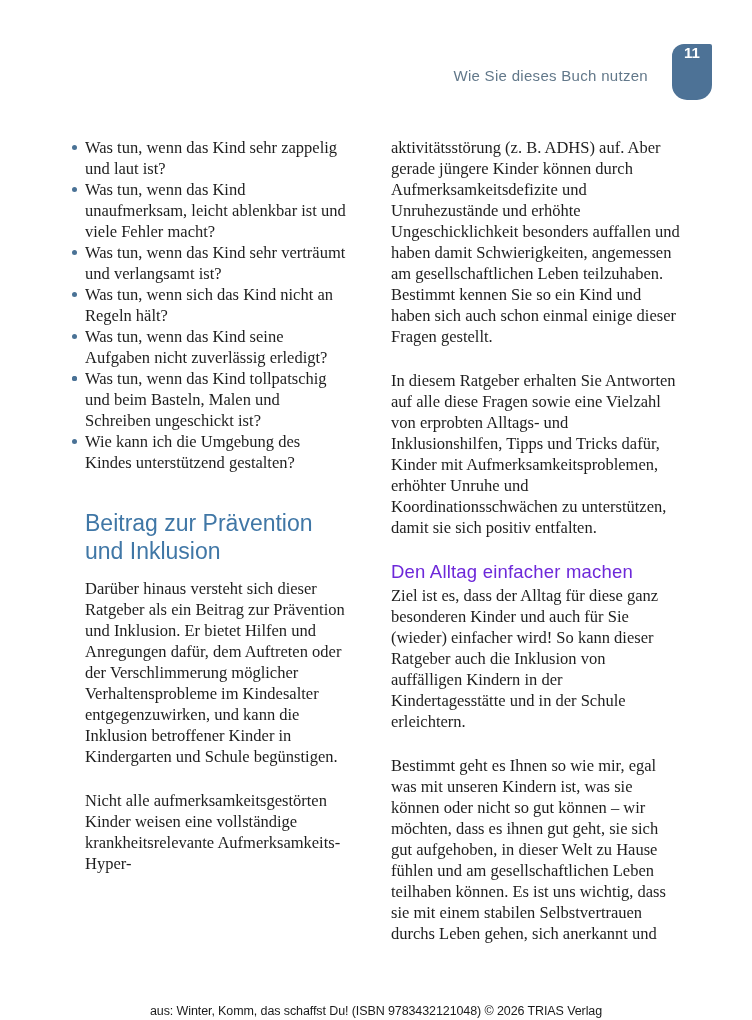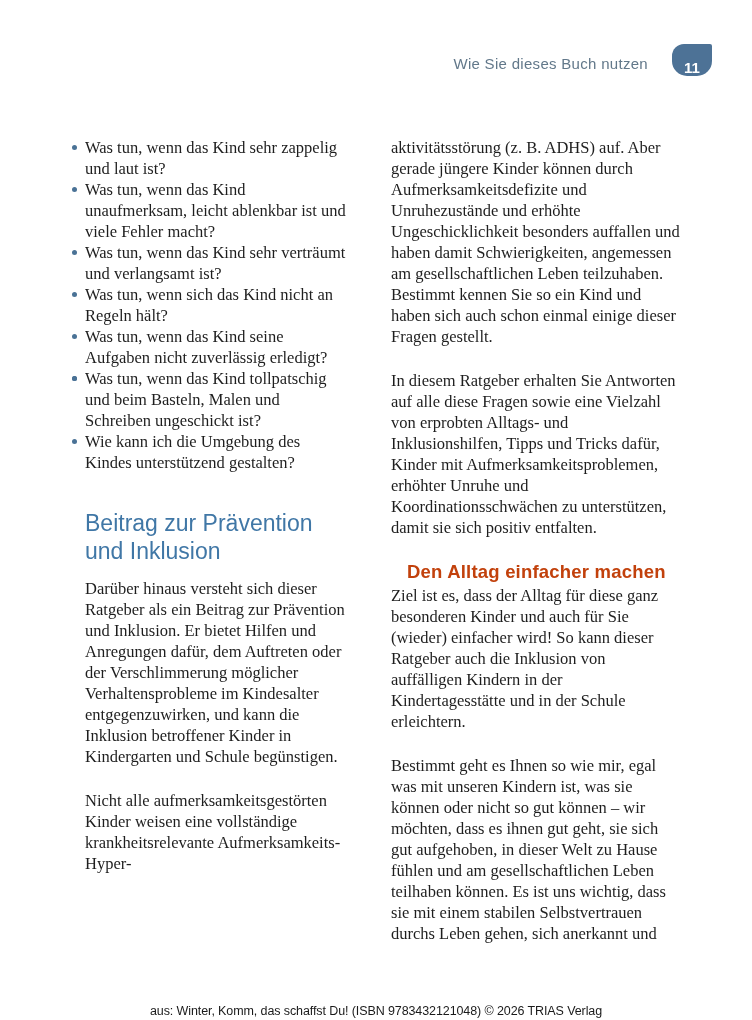--- a/index.html
+++ b/index.html
@@ -25,25 +25,25 @@
   .header-title {
     font-family: "Liberation Sans", sans-serif;
     font-size: 15px;
     letter-spacing: 0.3px;
     color: #62788a;
     position: relative;
     top: 3px;
   }
   .page-badge {
     width: 40px;
-    height: 32px;
+    height: 56px;
     background: #4d7296;
     border-radius: 12px 2px 15px 15px;
     display: flex;
-    align-items: flex-end;
+    align-items: flex-start;
     justify-content: center;
   }
   .page-badge span {
     font-family: "Liberation Sans", sans-serif;
     font-size: 15px;
     font-weight: bold;
     color: #ffffff;
   }
 
   
@@ -94,27 +94,27 @@
   h1.section-heading {
     margin: 0 0 13px 0;
     font-family: "Liberation Sans", sans-serif;
     font-weight: 400;
     font-size: 23px;
     line-height: 28px;
     color: #4077a6;
   }
 
   h2.sub-heading {
-    margin: 12px 0 2px 16px;
+    margin: 12px 0 2px 0;
     font-family: "Liberation Sans", sans-serif;
-    font-weight: 700;
+    font-weight: 400;
     font-size: 18.5px;
     line-height: 22px;
     letter-spacing: 0.2px;
-    color: #c2410c;
+    color: #6d28d9;
   }
 
   
   .footer {
     position: absolute;
     left: 0;
     bottom: 2px;
     width: 100%;
     text-align: center;
     font-family: "Liberation Sans", sans-serif;

